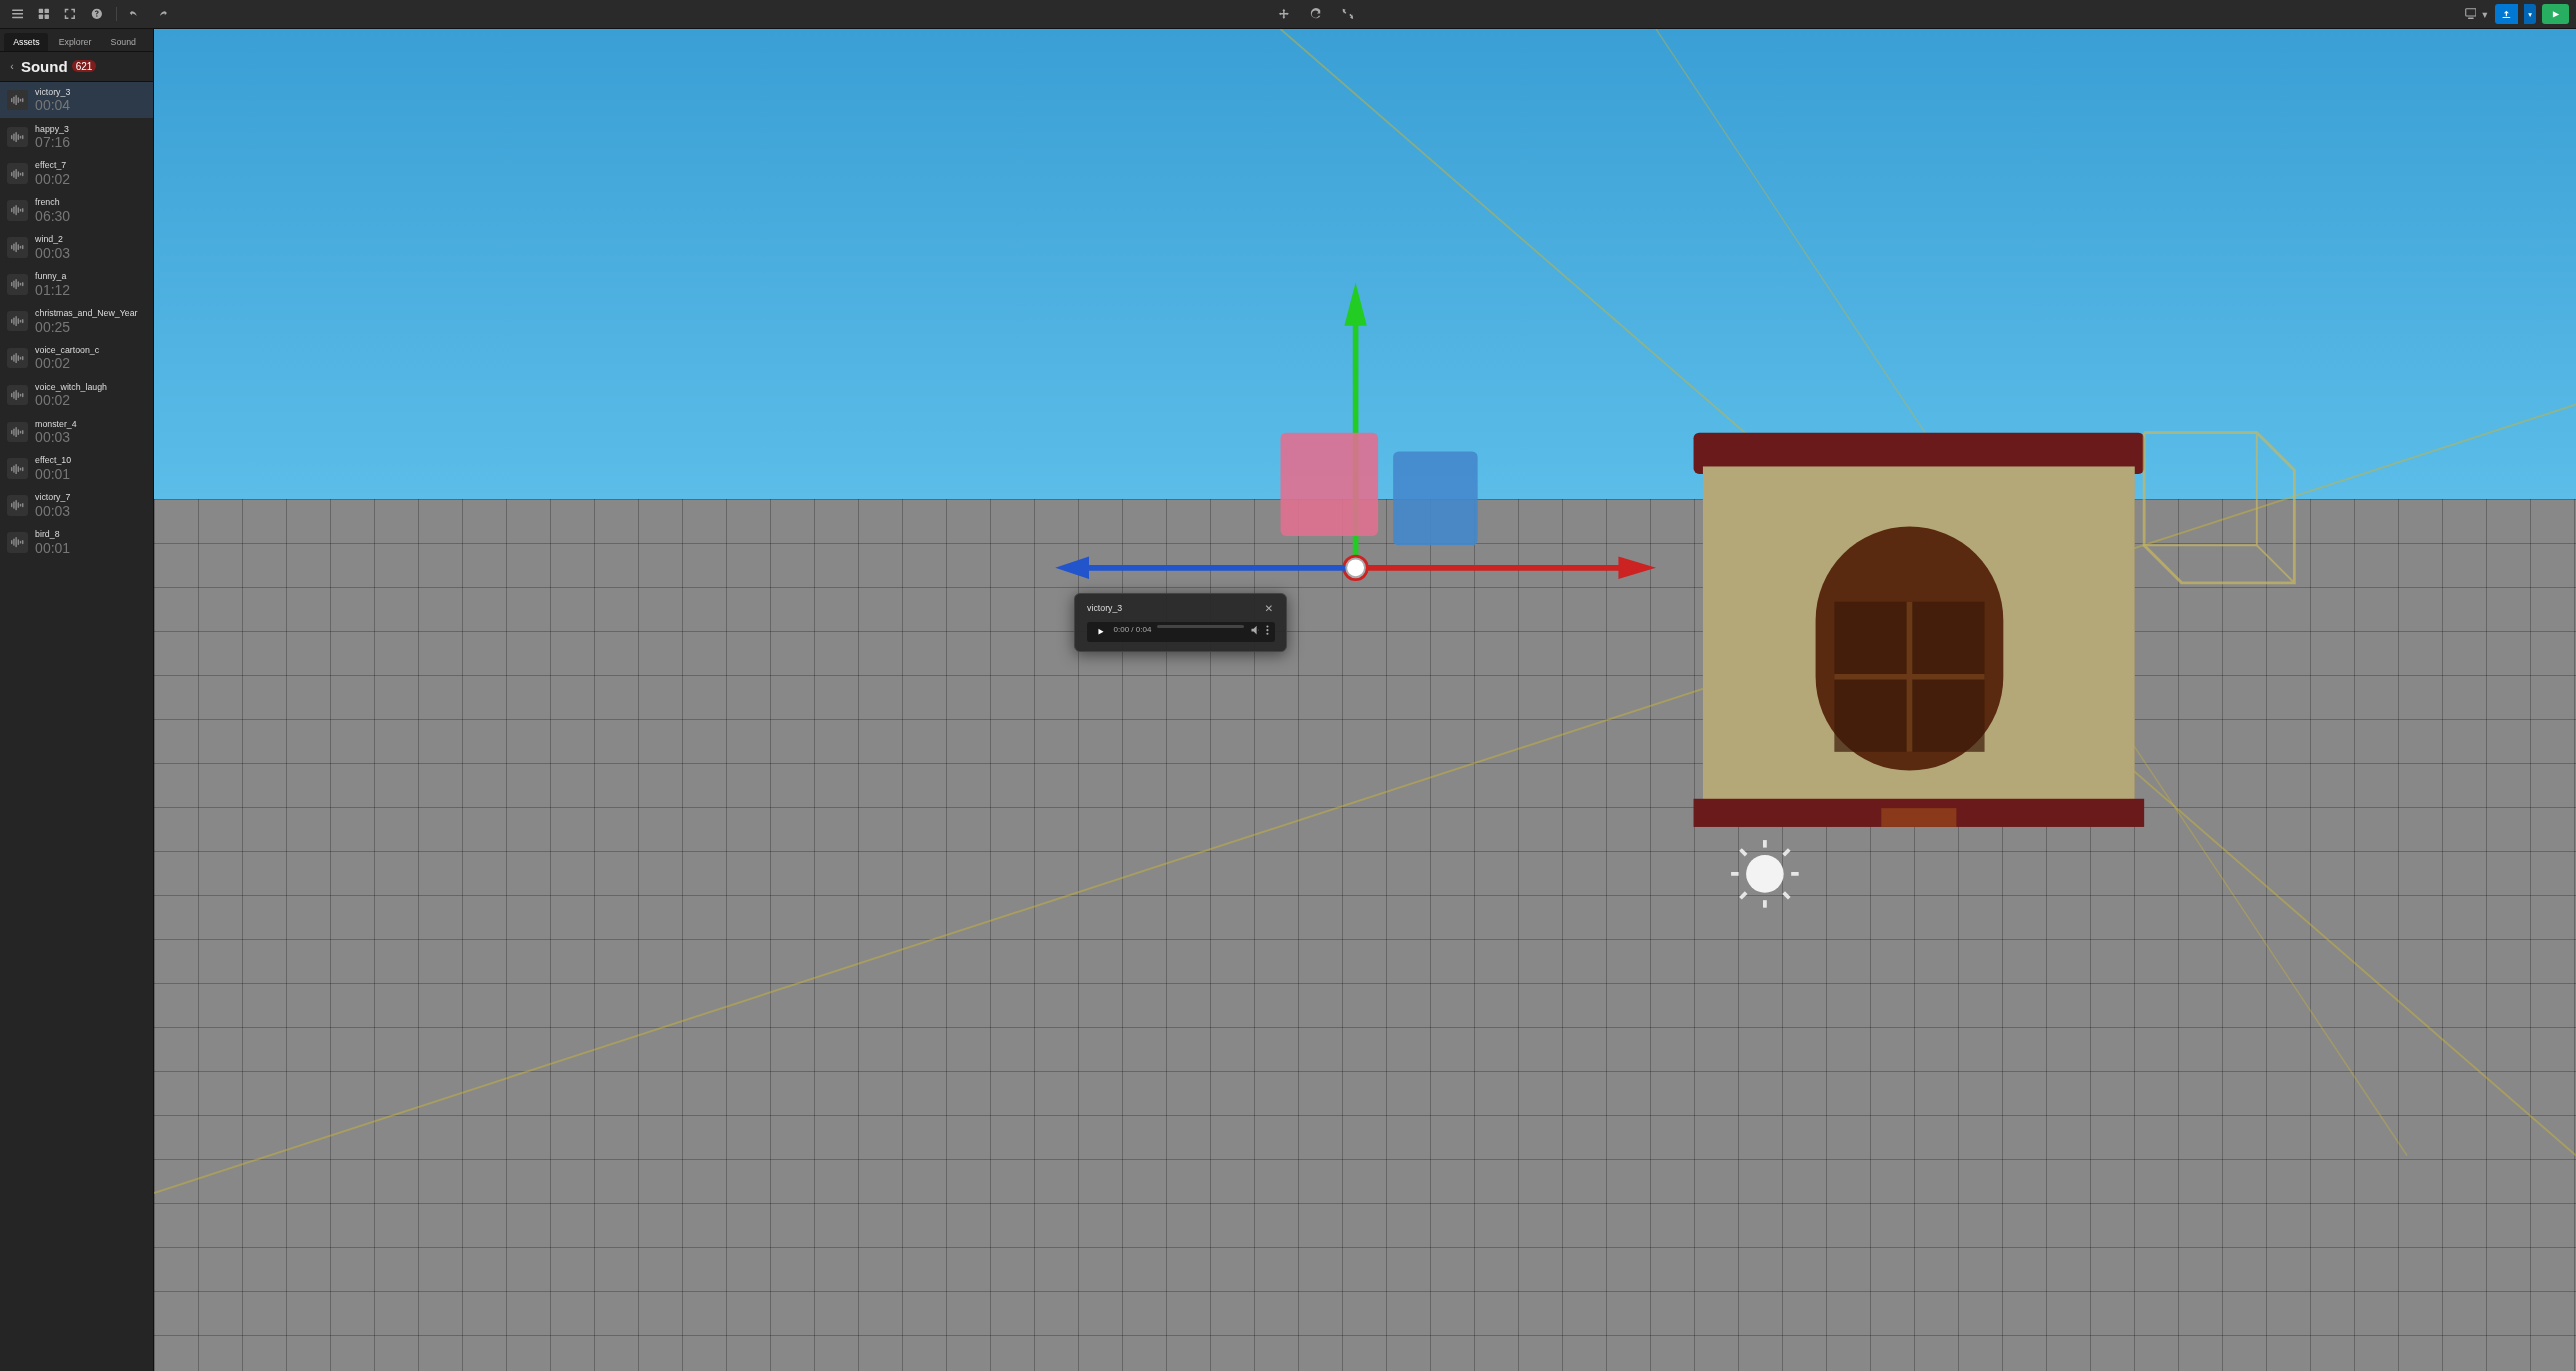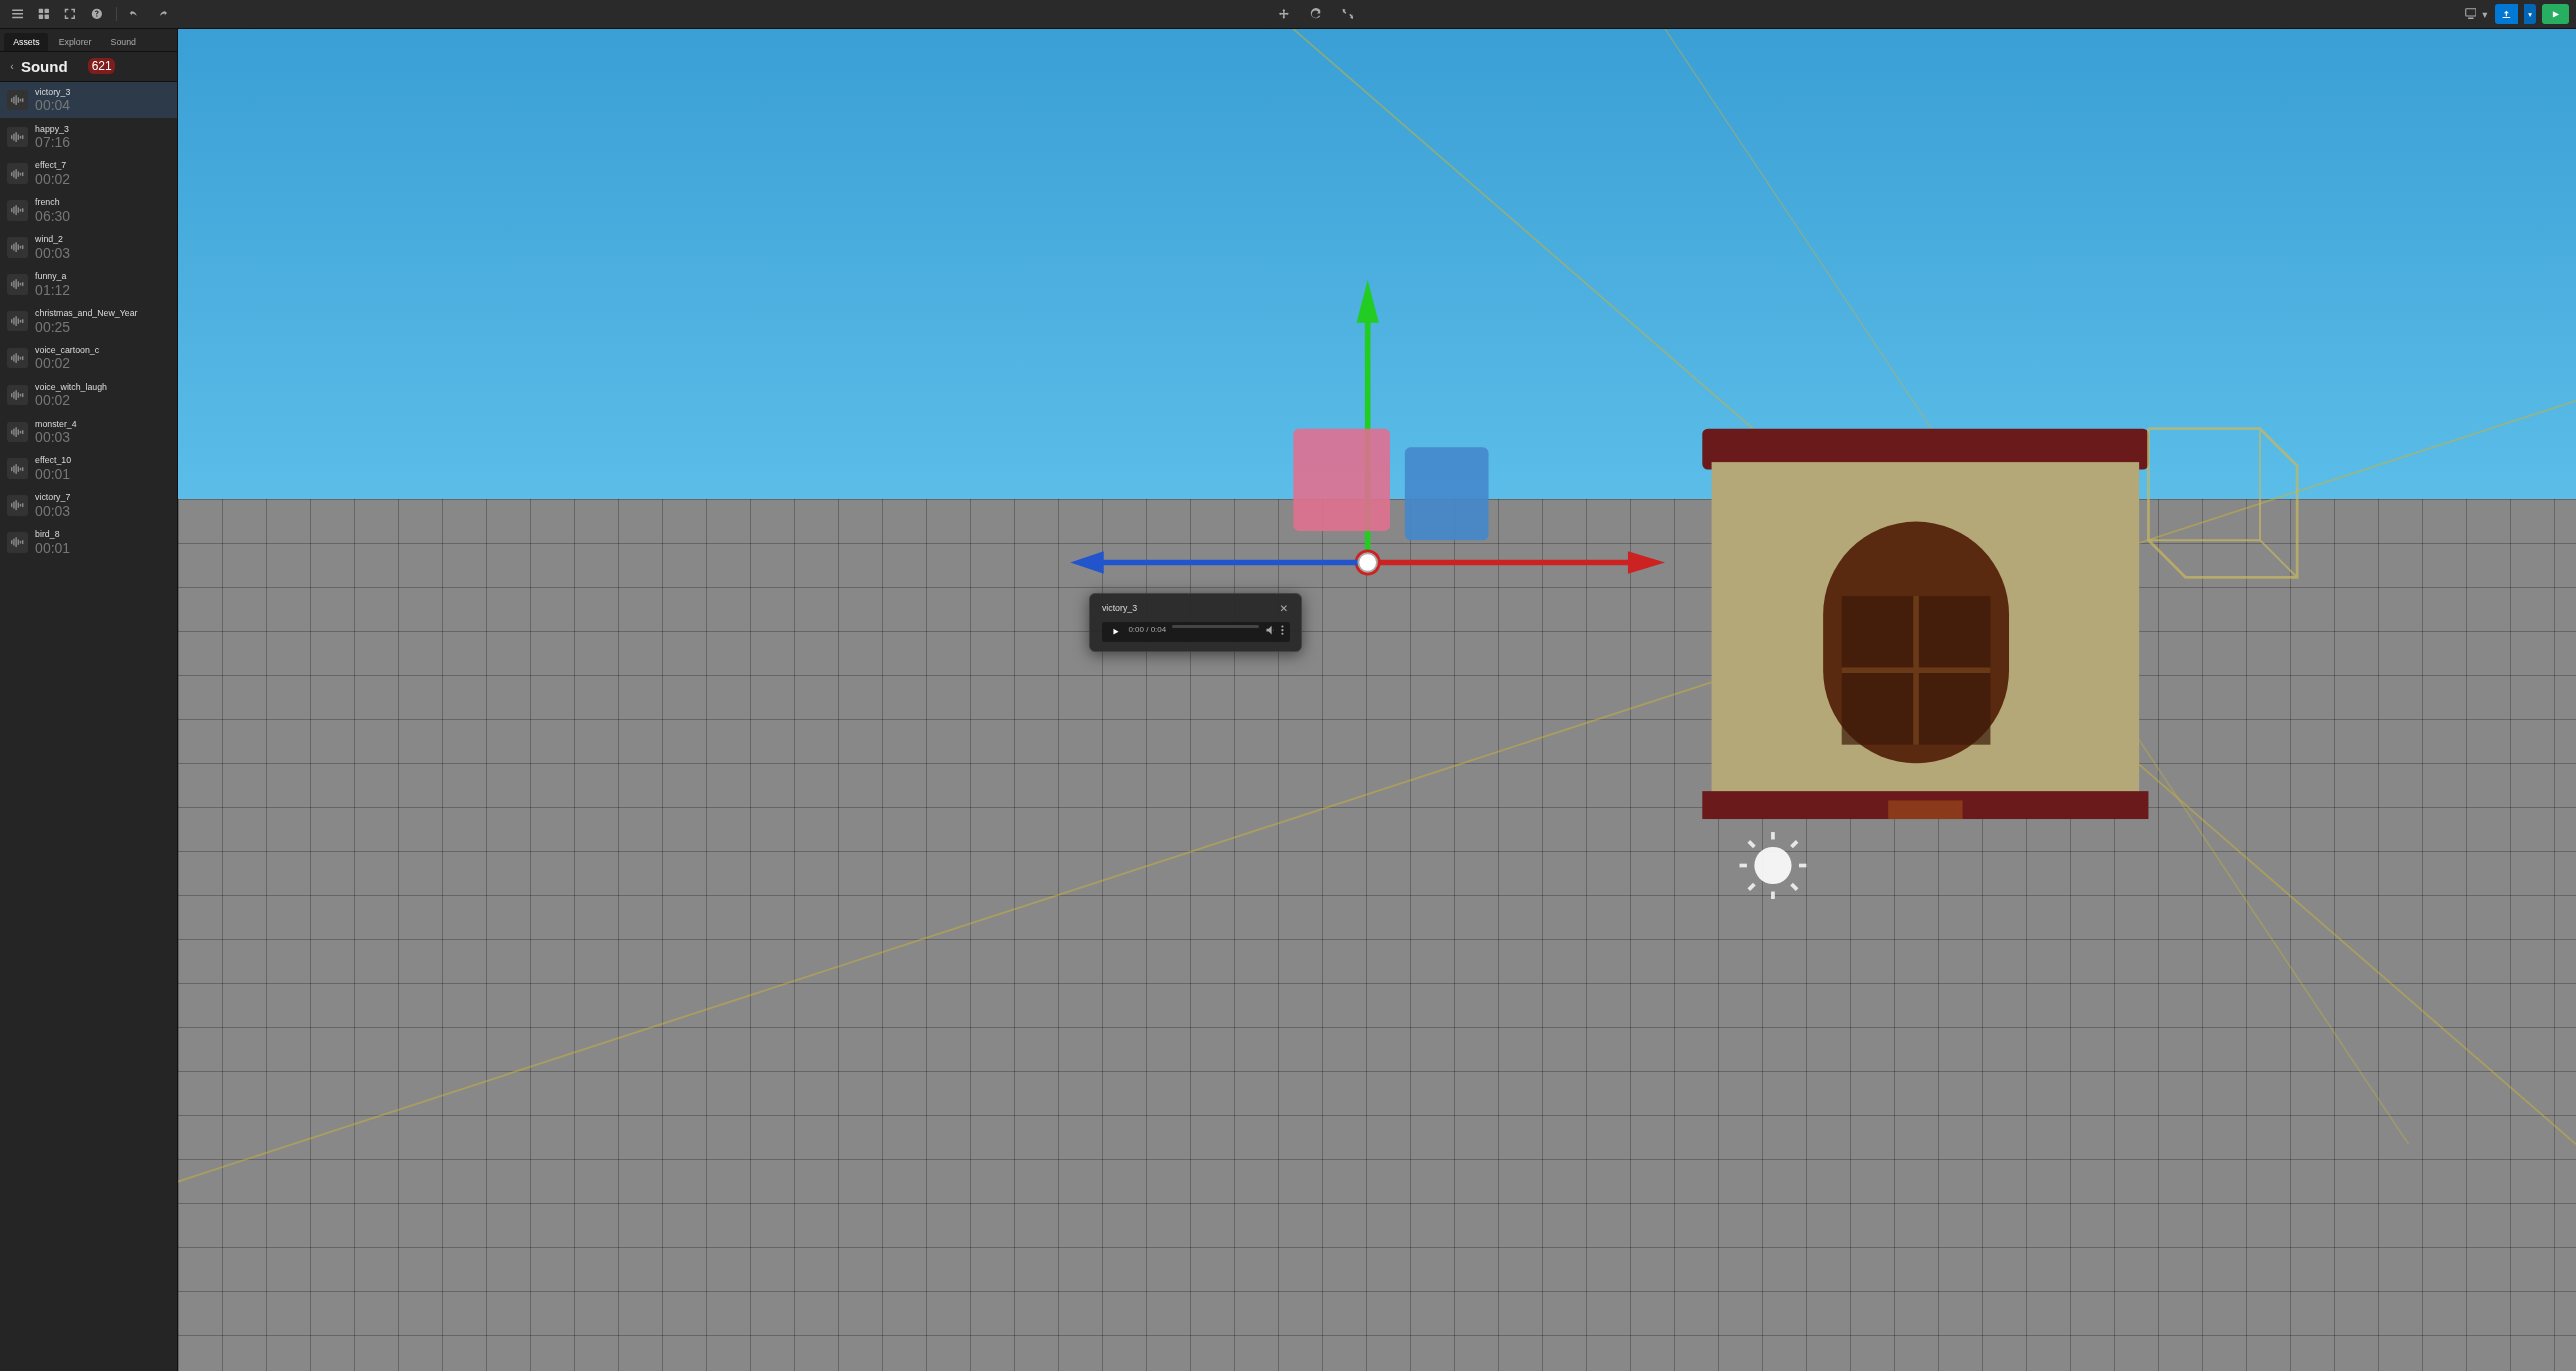--- a/index.html
+++ b/index.html
@@ -37,21 +37,21 @@
     .play-btn {
       background: #27ae60; color: #fff; border: none; border-radius: 2.9px;
       padding: 2.9px 8.8px; cursor: pointer; font-size: 9.5px; height: 20.5px; display: flex; align-items: center;
     }
 
     
     .main { display: flex; flex: 1; overflow: hidden; }
 
     
     .sidebar {
-      width: 178px;
+      width: 154px;
       background: #252525;
       display: flex;
       flex-direction: column;
       border-right: 0.7px solid #111;
       flex-shrink: 0;
     }
     .sidebar-tabs {
       display: flex;
       border-bottom: 0.7px solid #111;
       padding: 4.4px 4.4px 0 4.4px;
@@ -61,21 +61,21 @@
       background: none; border: none; color: #aaa; cursor: pointer; padding: 3.7px 8.8px; border-radius: 2.9px 2.9px 0 0; font-size: 8.8px;
     }
     .tab-btn.active { background: #1a1a1a; color: #fff; }
 
     .sidebar-header {
       display: flex; align-items: center; padding: 5.9px 7.3px; gap: 4.4px; border-bottom: 0.7px solid #111;
     }
     .back-btn { background: none; border: none; color: #aaa; cursor: pointer; font-size: 10.3px; padding: 1.5px 2.9px; }
     .section-title { font-size: 15px; font-weight: 600; color: #eee; }
     .badge {
-      background: #7f1d1d; color: #fff; font-size: 12px; padding: 0.7px 3.7px; border-radius: 5.9px; margin-left: 16px;
+      background: #7f1d1d; color: #fff; font-size: 10px; padding: 0.7px 3.7px; border-radius: 5.9px;
     }
 
     .sound-list { flex: 1; overflow-y: auto; }
     .sound-list::-webkit-scrollbar { width: 2.9px; }
     .sound-list::-webkit-scrollbar-thumb { background: #444; border-radius: 1.5px; }
 
     .sound-item {
       display: flex; align-items: center; padding: 5.1px 7.3px; cursor: pointer; gap: 7.3px;
     }
     .sound-item.active { background: #2d3a4a; }

